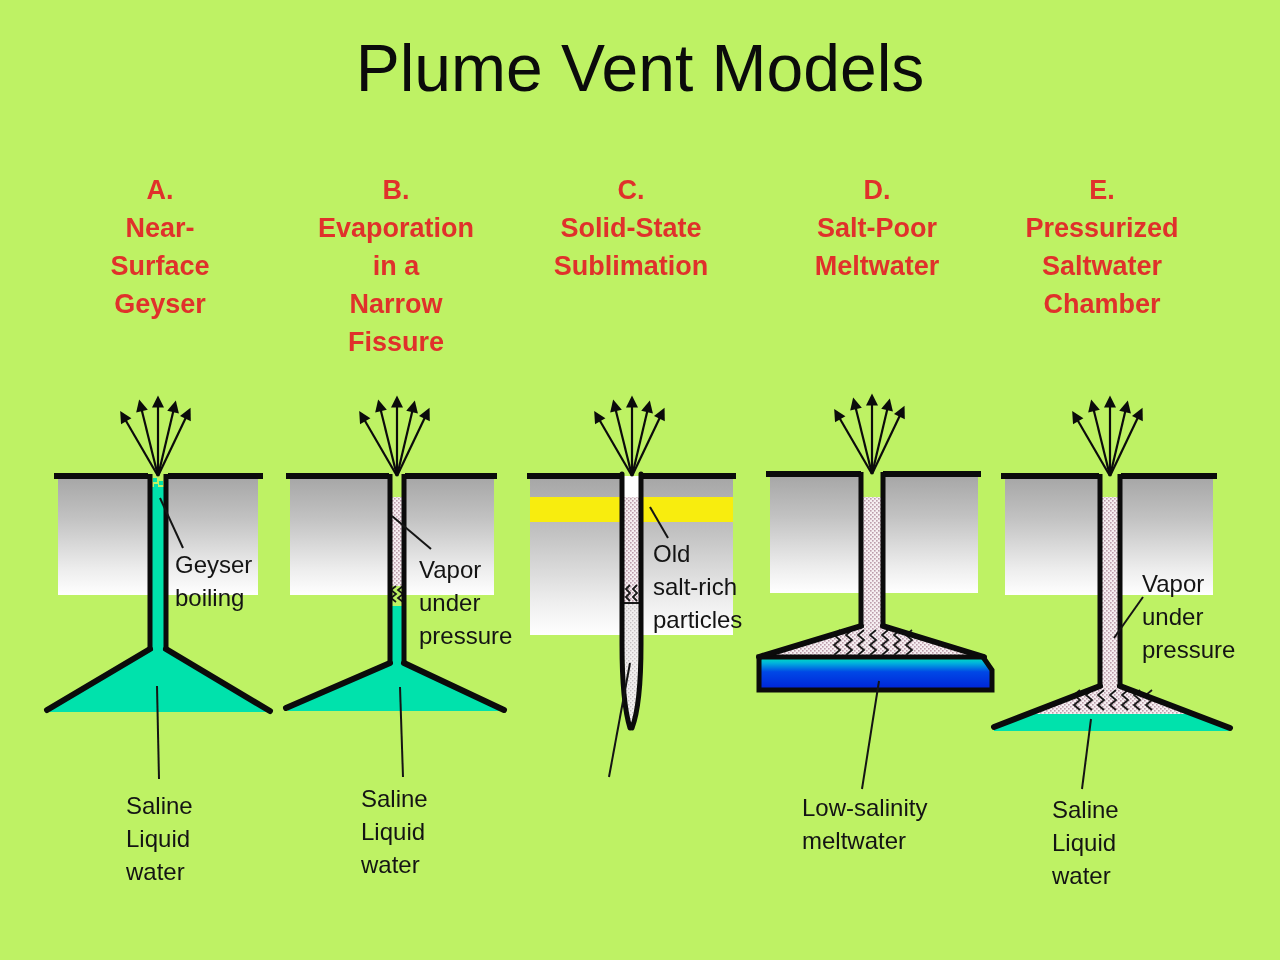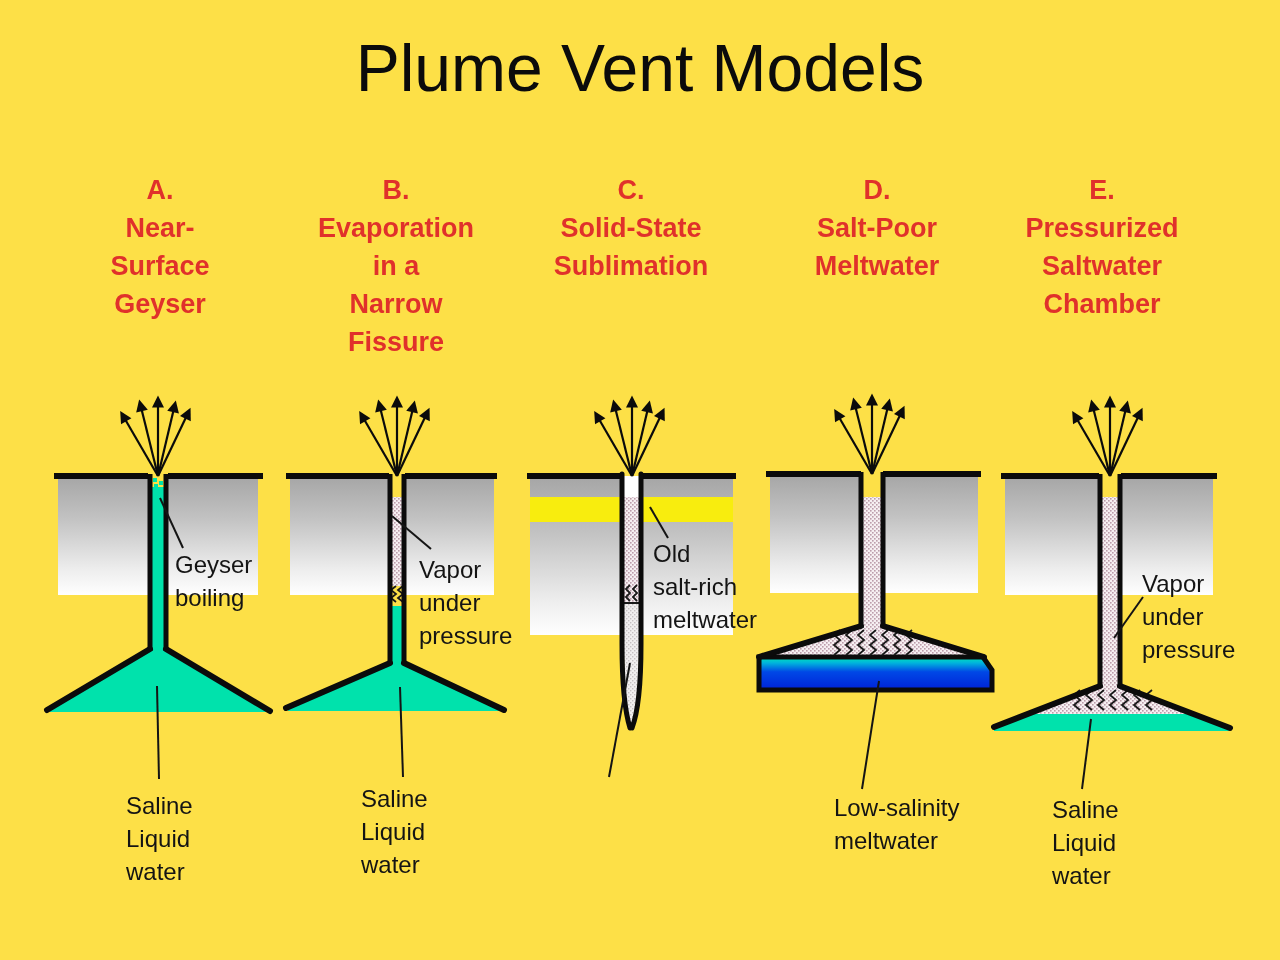--- a/index.html
+++ b/index.html
@@ -1,17 +1,17 @@
 <!DOCTYPE html>
 <html><head>
 <meta charset="utf-8">
 <style>
   html,body { margin:0; padding:0; background:#ffffff; }
   body { width:1280px; height:960px; font-family:"Liberation Sans", sans-serif; }
-  #stage { position:relative; width:1280px; height:960px; background:#fde047; overflow:hidden; }
+  #stage { position:relative; width:1280px; height:960px; background:#bef264; overflow:hidden; }
   #stage > svg { position:absolute; left:0; top:0; }
   .page-title {
     position:absolute; left:0; top:30px; width:1280px;
     text-align:center; font-size:66px; font-weight:500; color:#0b0b0b;
     letter-spacing:0px;
   }
   .model-heading {
     position:absolute; top:171px; width:230px;
     text-align:center; font-size:27px; font-weight:bold;
     line-height:38px; white-space:pre-line;
@@ -24,21 +24,21 @@
   .callout {
     position:absolute; font-size:24px; line-height:33px;
     color:#141414; white-space:pre-line;
   }
   .c-a-upper { left:175px; top:548px; }
   .c-a-lower { left:126px; top:789px; }
   .c-b-upper { left:419px; top:553px; }
   .c-b-lower { left:361px; top:782px; }
   .c-c-upper { left:653px; top:537px; }
   .c-c-lower { left:575px; top:774px; }
-  .c-d-lower { left:802px; top:791px;margin-left:32px; }
+  .c-d-lower { left:802px; top:791px; }
   .c-e-upper { left:1142px; top:567px; }
   .c-e-lower { left:1052px; top:793px; }
 </style>
 </head>
 <body>
 
 <div id="stage">
 
   <svg width="1280" height="960" viewBox="0 0 1280 960">
     <defs>
@@ -230,21 +230,21 @@
 Liquid
 water</div>
   <div class="callout c-b-upper">Vapor
 under
 pressure</div>
   <div class="callout c-b-lower">Saline
 Liquid
 water</div>
   <div class="callout c-c-upper">Old
 salt-rich
-meltwater</div>
+particles</div>
   <div class="callout c-d-lower">Low-salinity
 meltwater</div>
   <div class="callout c-e-upper">Vapor
 under
 pressure</div>
   <div class="callout c-e-lower">Saline
 Liquid
 water</div>
 
 </div>

